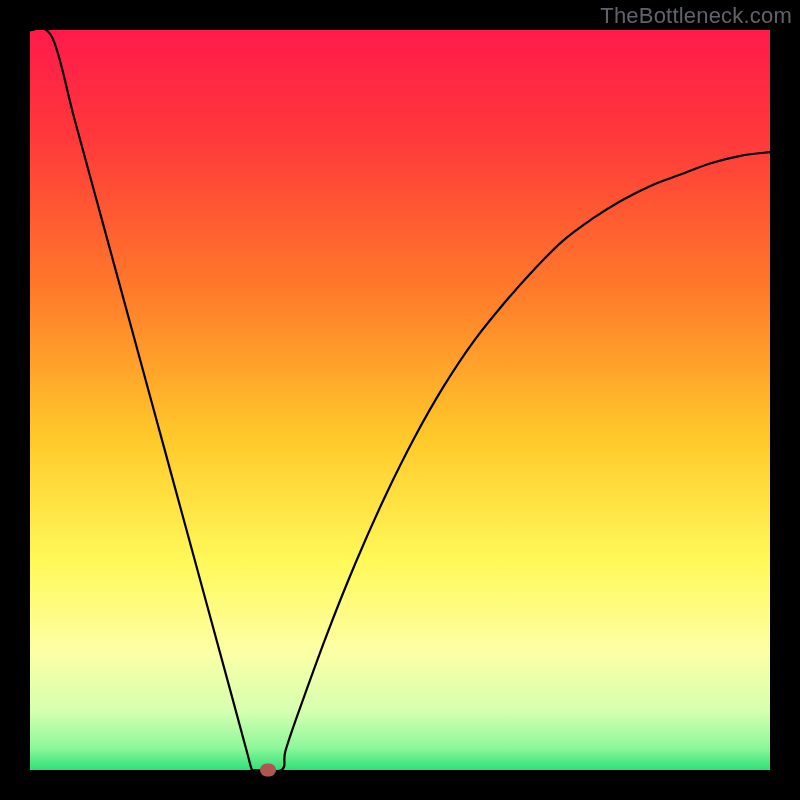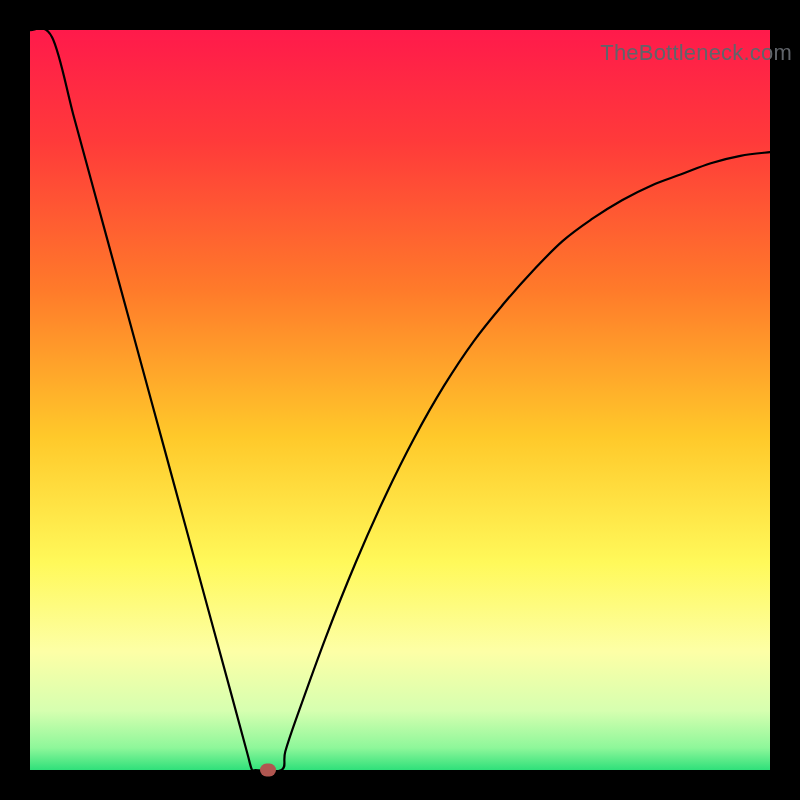--- a/index.html
+++ b/index.html
@@ -20,21 +20,20 @@
     display: block;
   }
   .watermark {
     position: absolute;
     top: 3px;
     right: 8px;
     font-size: 22px;
     color: #60646a;
     letter-spacing: 0.2px;
     user-select: none;
-    margin-top: 37px;
   }
   .dot {
     position: absolute;
     width: 16px;
     height: 13px;
     border-radius: 999px;
     background: #b05650;
     transform: translate(-50%, -50%);
   }
 </style>

